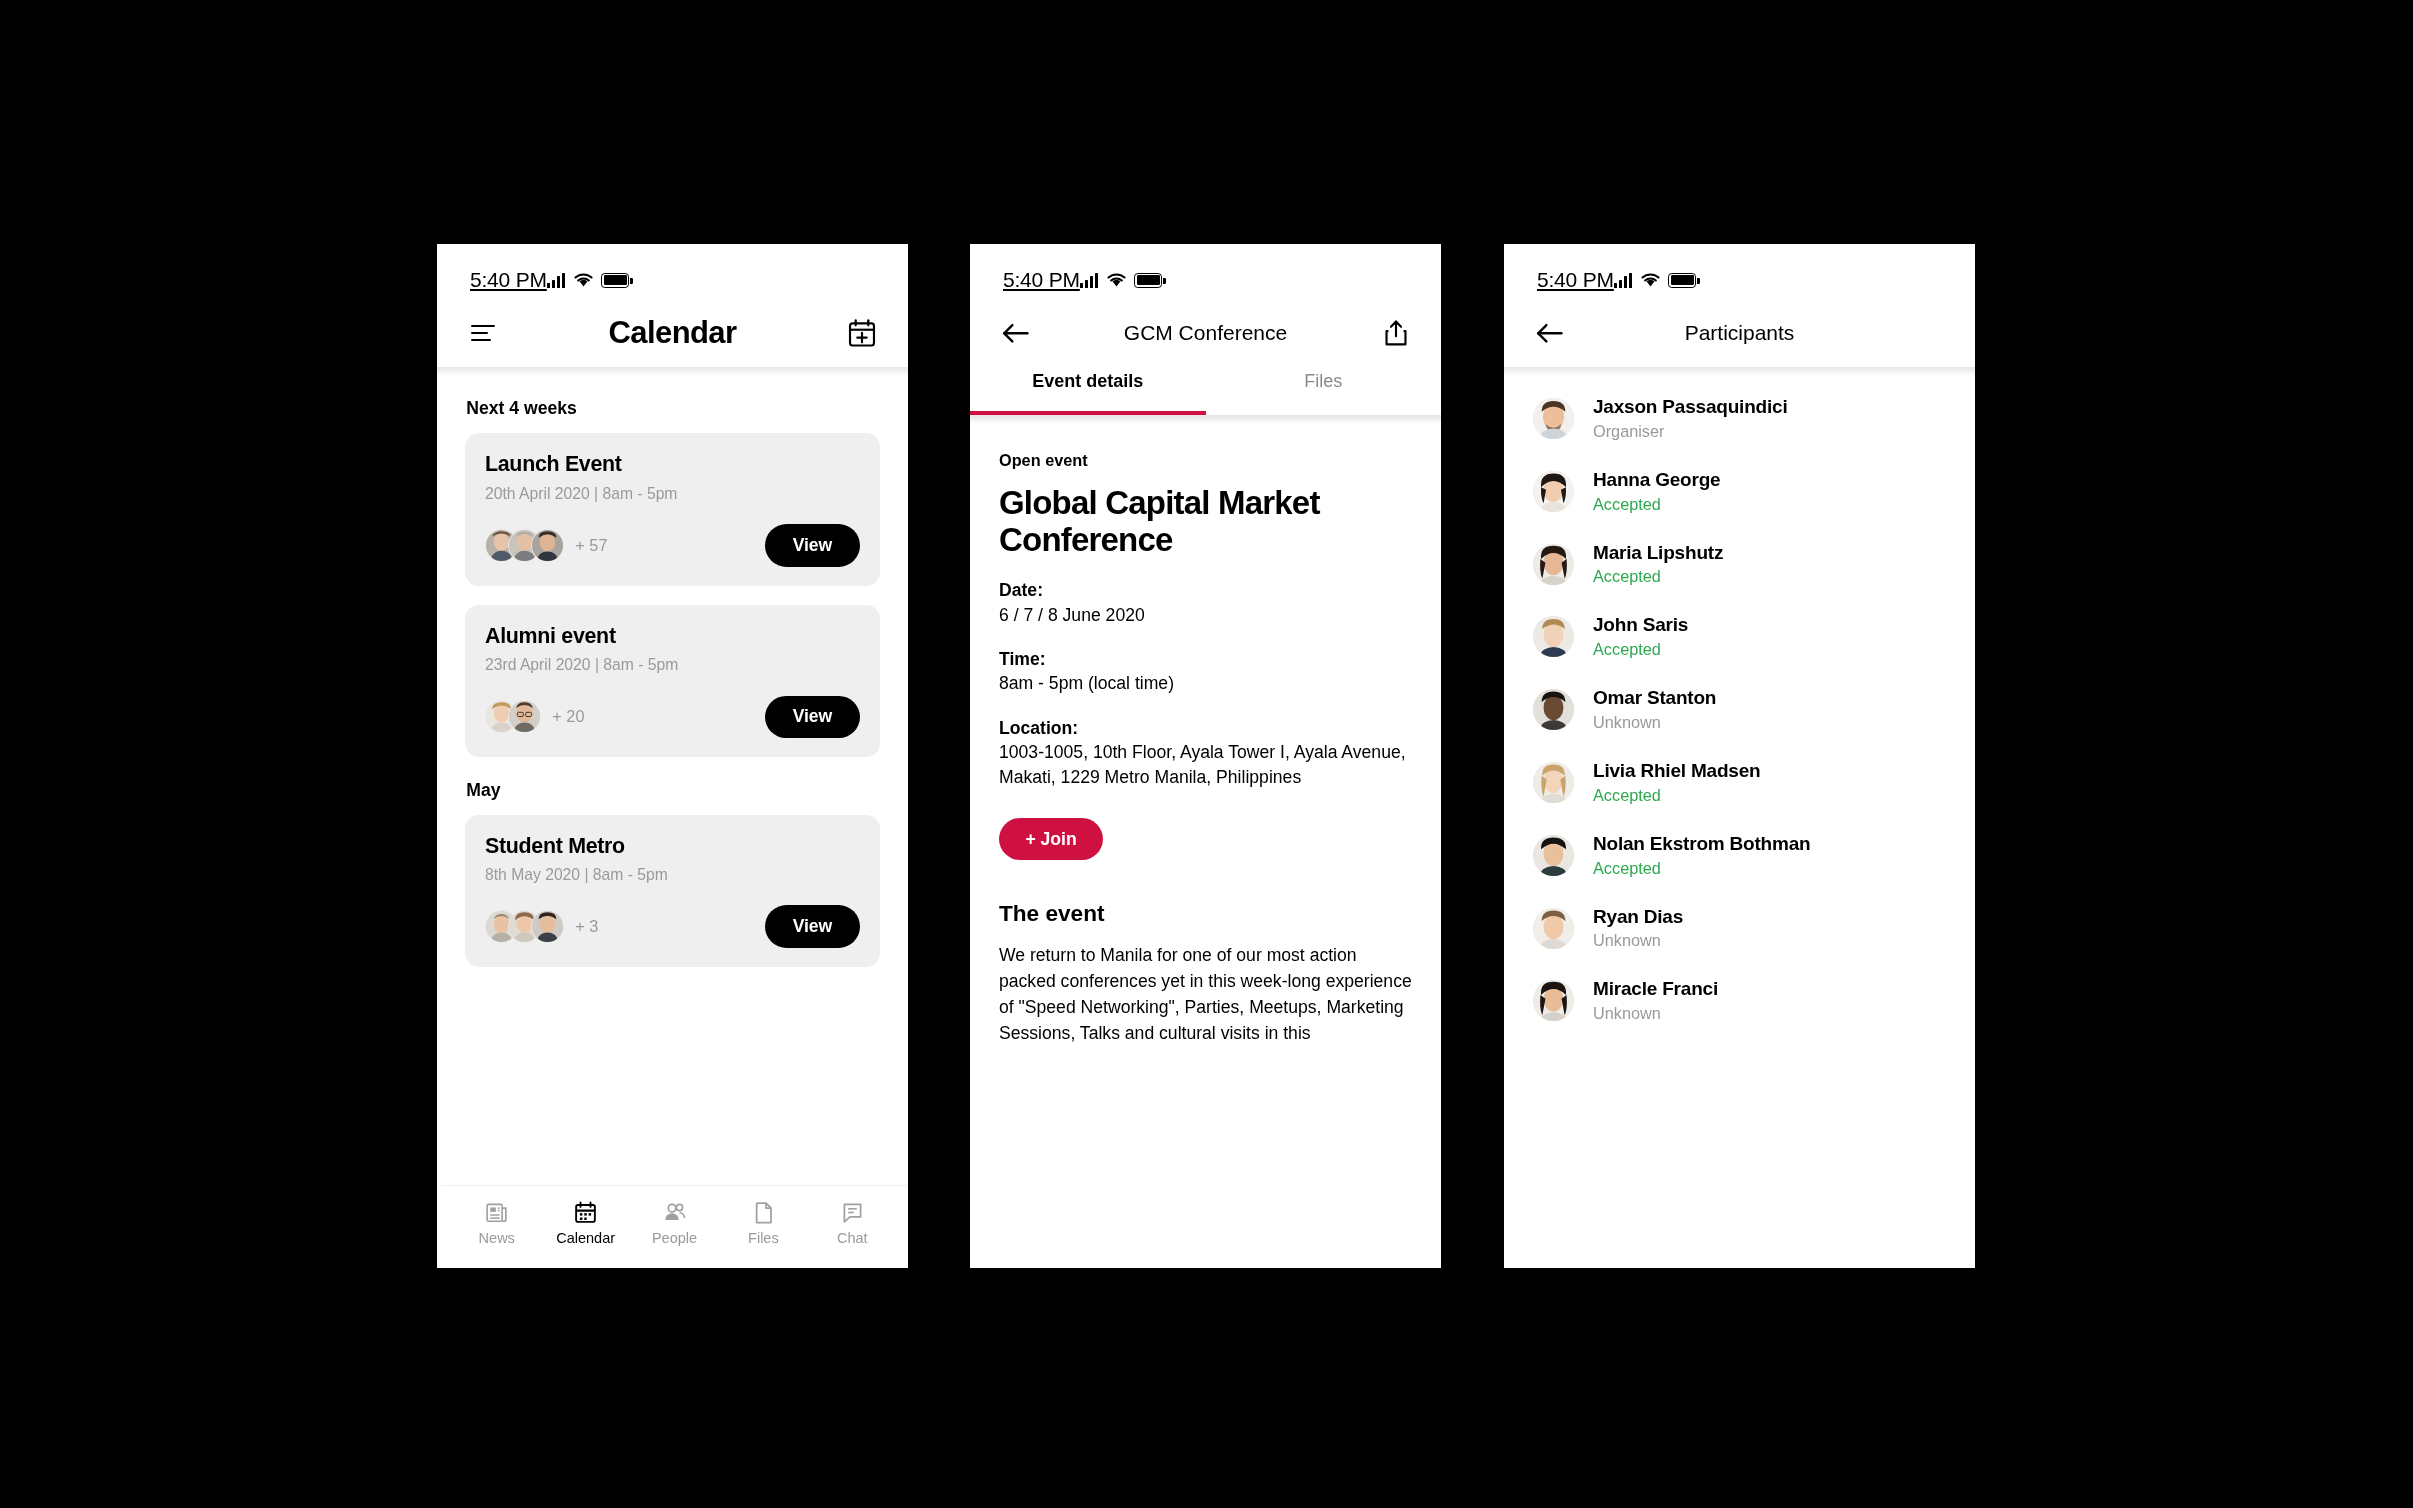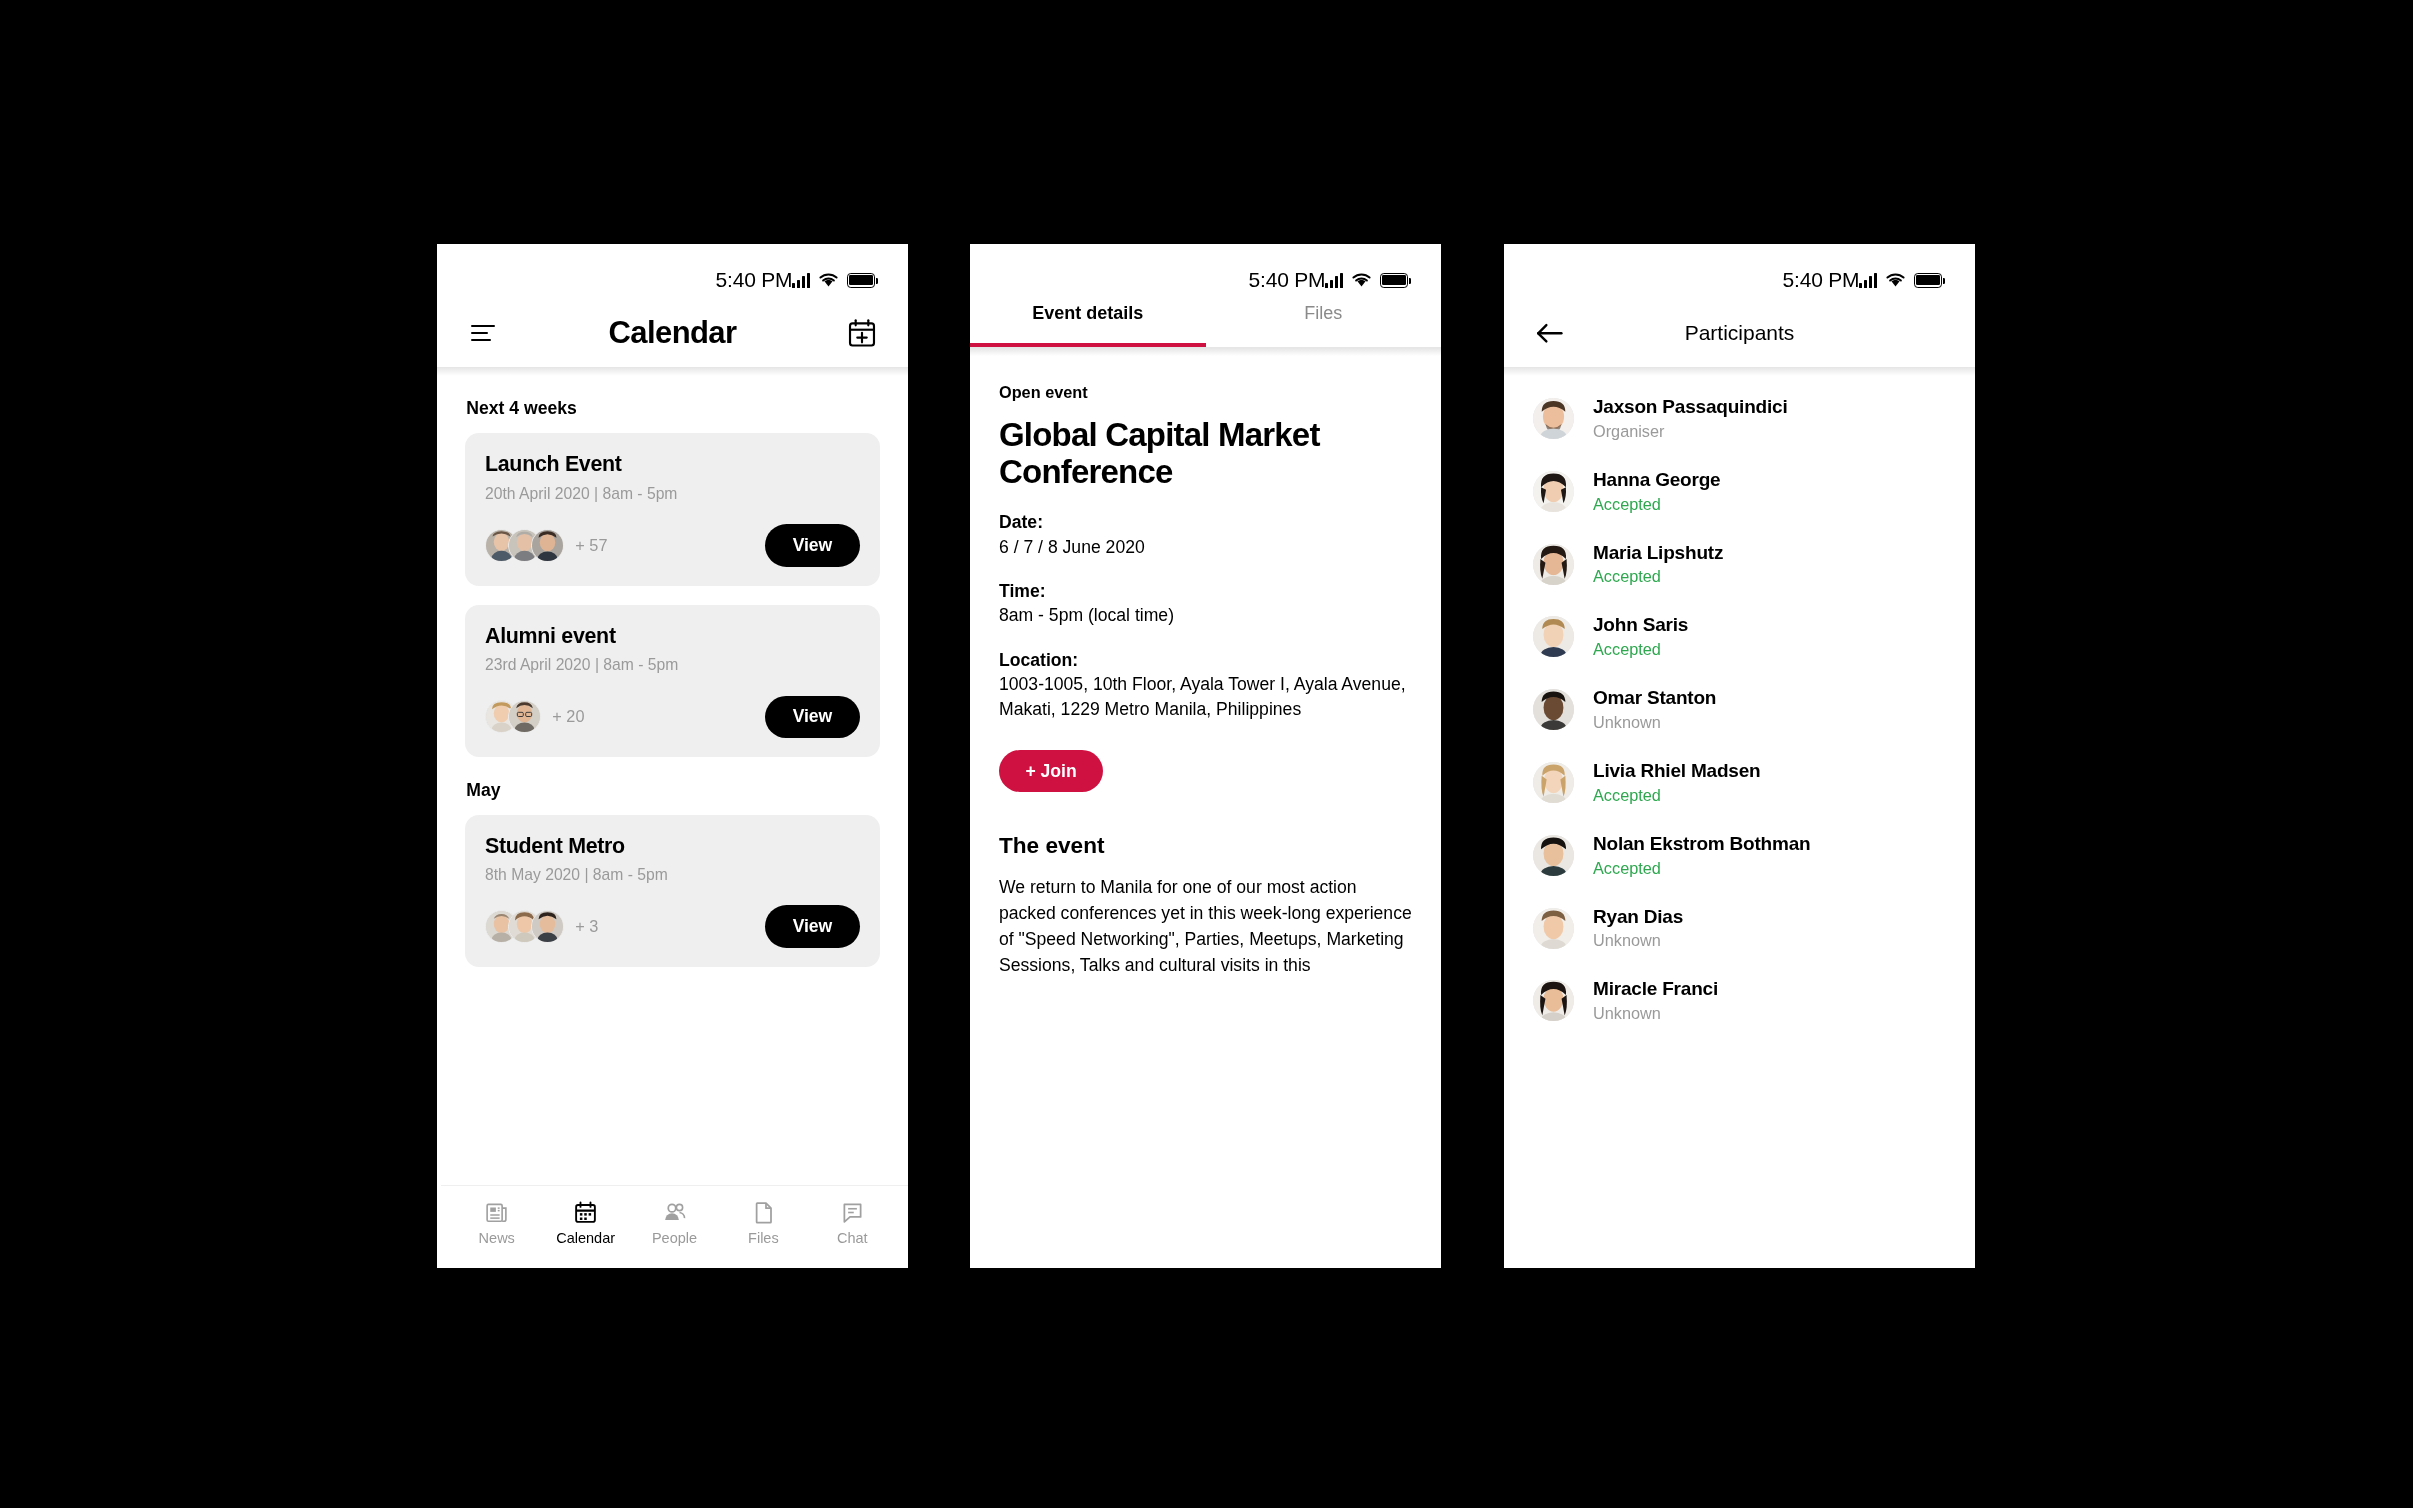--- a/index.html
+++ b/index.html
@@ -19,22 +19,23 @@
     background: #ffffff;
     overflow: hidden;
   }
   #phone-calendar    { left: 437px;  top: 244px; }
   #phone-event       { left: 970px; top: 244px; }
   #phone-participants{ left: 1504px; top: 244px; }
 
   
   .statusbar {
     height: 55px;
-    display: flex; align-items: center; justify-content: flex-end;
+    display: flex; align-items: center; justify-content: flex-start;
     padding: 17.6px 33px 0 33px;
+    text-decoration: underline;
   }
   .status-time { font-size: 21px; font-weight: 400; color:#000; letter-spacing:-0.2px; }
   .status-icons { display:flex; align-items:center; gap: 8.8px; }
   .sig { display:flex; align-items:flex-end; gap:1.9px; height:16.3px; }
   .sig i { display:block; width:3.1px; background:#000; border-radius:0.6px; }
   .sig i:nth-child(1){ height:5.7px; }
   .sig i:nth-child(2){ height:8.8px; }
   .sig i:nth-child(3){ height:12px; }
   .sig i:nth-child(4){ height:15.7px; }
   .wifi { width:19px; height:14.5px; position:relative; }
@@ -420,20 +421,36 @@
               <path d="M2.2 7.2 A19 19 0 0 1 27.8 7.2" stroke="#000" stroke-width="3.2" fill="none" stroke-linecap="round"></path>
               <path d="M6.4 12 A13 13 0 0 1 23.6 12" stroke="#000" stroke-width="3" fill="none" stroke-linecap="round"></path>
             </svg>
         </span>
         <span class="batt">
             <i></i>
           </span>
       </div>
     </div>
 
+    <div class="navbar">
+      <div class="icon-btn">
+        <svg width="29" height="22.6" viewBox="0 0 46 36">
+            <line x1="5" y1="18" x2="42" y2="18" stroke="#000" stroke-width="3.8" stroke-linecap="round"></line>
+            <polyline points="18,5 5,18 18,31" fill="none" stroke="#000" stroke-width="3.8" stroke-linecap="round" stroke-linejoin="round"></polyline>
+          </svg>
+      </div>
+      <div class="nav-title">GCM Conference</div>
+      <div class="icon-btn">
+        <svg width="24" height="28" viewBox="0 0 38 44">
+            <polyline points="11,12 19,4 27,12" fill="none" stroke="#000" stroke-width="3.4" stroke-linecap="round" stroke-linejoin="round"></polyline>
+            <line x1="19" y1="4" x2="19" y2="27" stroke="#000" stroke-width="3.4" stroke-linecap="round"></line>
+            <path d="M7 19 h-3 v21 h30 v-21 h-3" fill="none" stroke="#000" stroke-width="3.4" stroke-linejoin="round"></path>
+          </svg>
+      </div>
+    </div>
 
     <div class="tabs-row">
       <div class="tb active">Event details</div>
       <div class="tb">Files</div>
       <div class="tab-underline"></div>
     </div>
     <div class="tabs-divider"></div>
     <div class="hdr-shadow"></div>
 
     <div class="ev-body">

